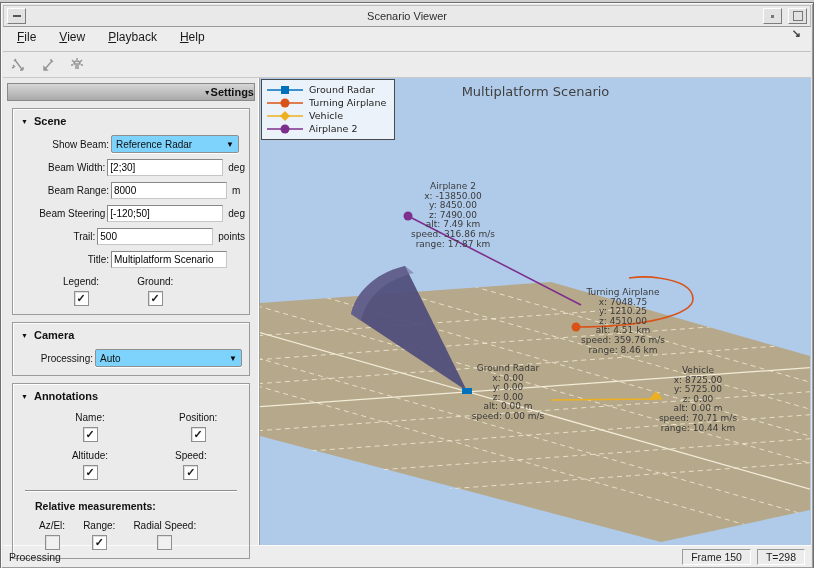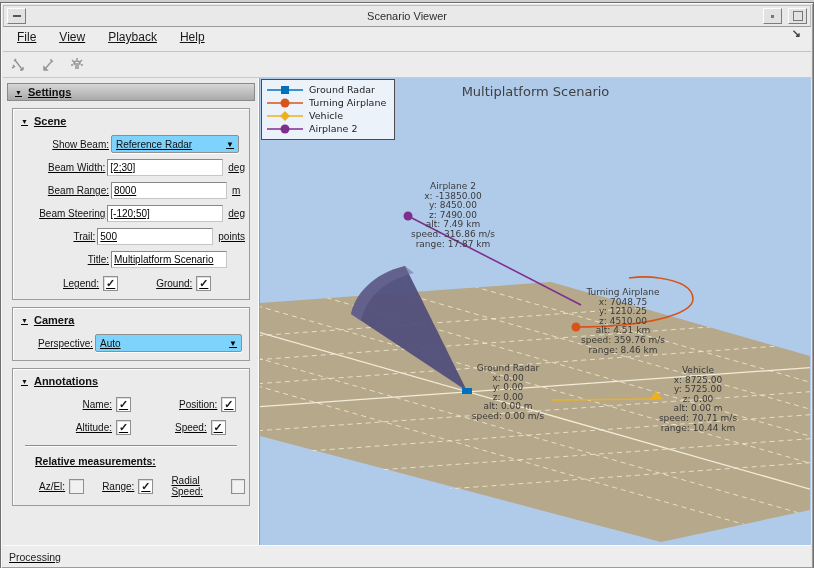--- a/index.html
+++ b/index.html
@@ -1,17 +1,17 @@
 <!DOCTYPE html>
 <html><head>
 <meta charset="utf-8">
 <style>
   html,body{margin:0;padding:0;background:#cfcfcf;font-family:"Liberation Sans",sans-serif;}
   .window{width:808px;height:561px;margin:2px auto;background:#e7e7e7;border:1px solid #6e6e6e;
-    box-shadow:inset 1px 1px 0 #fafafa,inset -1px -1px 0 #9c9c9c;padding:2px;box-sizing:content-box;position:relative;text-decoration:underline;}
+    box-shadow:inset 1px 1px 0 #fafafa,inset -1px -1px 0 #9c9c9c;padding:2px;box-sizing:content-box;position:relative;}
   
   .titlebar{height:20px;background:#e9e9e9;border:1px solid #bdbdbd;border-bottom:1px solid #9a9a9a;
     display:flex;align-items:center;position:relative;}
   .tb-title{position:absolute;left:0;right:0;text-align:center;font-size:11px;color:#2e2e2e;}
   .tb-btn{width:17px;height:14px;margin:0 3px;background:#e2e2e2;border-top:1px solid #fdfdfd;border-left:1px solid #fdfdfd;
     border-bottom:1px solid #7d7d7d;border-right:1px solid #7d7d7d;display:flex;align-items:center;justify-content:center;position:relative;z-index:2;}
   .tb-right{margin-left:auto;display:flex;}
   .glyph-dash{width:8px;height:2px;background:#555;}
   .glyph-dot{width:3px;height:3px;background:#777;}
   .glyph-sq{width:8px;height:8px;border:1px solid #777;background:transparent;}
@@ -22,39 +22,39 @@
   .menu-arrow{position:absolute;right:10px;font-size:11px;color:#444;font-weight:bold;}
   
   .toolbar{height:25px;background:#ececec;border-bottom:1px solid #c9c9c9;display:flex;align-items:center;padding-left:6px;gap:9px;}
   .tool-icon{width:20px;height:18px;display:flex;align-items:center;justify-content:center;}
   .tool-icon svg{stroke:#949494;fill:none;stroke-width:1.4;}
   
   .content{display:flex;height:467px;background:#ebebeb;}
   .settings-panel{width:257px;background:#ebebeb;border-right:1px solid #9a9a9a;box-shadow:inset -1px 0 0 #ffffff;
     padding:5px 4px 0 4px;box-sizing:border-box;font-size:10px;color:#111;}
   .settings-header{height:16px;background:linear-gradient(#d6d6d6,#a9a9a9);border:1px solid #8a8a8a;
-    display:flex;align-items:center;gap:6px;padding-left:7px;font-weight:bold;font-size:11px;}
+    display:flex;align-items:center;gap:0;padding-left:7px;font-weight:bold;font-size:11px;justify-content:flex-end;}
   .tri{font-size:7px;line-height:1;}
   .groupbox{border:1px solid #9b9b9b;box-shadow:1px 1px 0 #fdfdfd inset;margin:7px 5px 0 5px;padding:4px 4px 8px 4px;}
   .group-header{display:flex;align-items:center;gap:6px;font-weight:bold;font-size:11px;padding:2px 0 2px 4px;}
   .form-row{display:flex;align-items:center;margin-top:6px;}
   .flabel{width:92px;text-align:right;margin-right:2px;white-space:nowrap;}
   .tfield{width:110px;height:15px;border:1px solid #c6c6c6;border-top-color:#888;border-left-color:#888;
     background:#fff;font:10px "Liberation Sans",sans-serif;padding:0 2px;outline:none;}
   .unit{margin-left:5px;color:#111;}
   .dropdown{height:16px;background:#7dd3fc;border:1px solid #8f8f8f;border-radius:2px;box-shadow:0 1px 0 #fff;
     display:flex;align-items:center;justify-content:space-between;padding:0 4px;cursor:default;}
   .dd-value{font-size:10px;}
   .dd-arrow{font-size:8px;color:#000;margin-left:6px;}
   .cb{width:13px;height:13px;background:#fff;border:1px solid #8f8f8f;box-shadow:inset 1px 1px 0 #dcdcdc;
     display:inline-flex;align-items:center;justify-content:center;font-size:11px;font-weight:bold;color:#1b1b1b;cursor:default;}
   .cb:not(.checked){background:#f1f1f1;}
   .cb:not(.checked) .mark{visibility:hidden;}
   .chk-row{display:flex;align-items:center;margin-top:8px;}
-  .chk-pair{display:flex;align-items:center;gap:4px;}
+  .chk-pair{display:flex;align-items:center;gap:4px;flex-direction:column;}
   .divider{border-top:1px solid #8d8d8d;border-bottom:1px solid #fdfdfd;margin:10px 8px 0 8px;height:0;}
   .rel-header{font-weight:bold;font-size:10.5px;margin:8px 0 0 18px;}
   
   .plot{flex:1;position:relative;overflow:hidden;background:#b0cbea;}
   .plot svg.scene{position:absolute;left:0;top:0;}
   .plot-title{position:absolute;left:0;right:0;top:6px;text-align:center;font-family:"DejaVu Sans",sans-serif;
     font-size:13px;color:#3f3f3f;}
   .legend{position:absolute;left:1px;top:1px;background:#ecf2fa;border:1px solid #4a4a4a;padding:3px 8px 4px 4px;z-index:5;}
   .lg-row{display:flex;align-items:center;height:13px;gap:5px;}
   .lg-label{font-family:"DejaVu Sans",sans-serif;font-size:9.5px;color:#222;white-space:nowrap;}
@@ -179,21 +179,21 @@
           </span>
         </div>
       </div>
 
       <div class="groupbox">
         <div class="group-header">
           <span class="tri">▼</span>
           <span>Camera</span>
         </div>
         <div class="form-row">
-          <span class="flabel" style="width:76px">Perspective:</span>
+          <span class="flabel" style="width:76px">Processing:</span>
           <div class="dropdown" style="width:137px">
             <span class="dd-value">Auto</span>
             <span class="dd-arrow">▼</span>
           </div>
         </div>
       </div>
 
       <div class="groupbox">
         <div class="group-header">
           <span class="tri">▼</span>
@@ -358,15 +358,19 @@
         <div>z: 0.00</div>
         <div>alt: 0.00 m</div>
         <div>speed: 70.71 m/s</div>
         <div>range: 10.44 km</div>
       </div>
     </div>
   </div>
 
   <div class="statusbar">
     <span>Processing</span>
+    <div class="status-right">
+      <span class="status-box">Frame 150</span>
+      <span class="status-box">T=298</span>
+    </div>
   </div>
 
 </div>
 
 </body></html>

